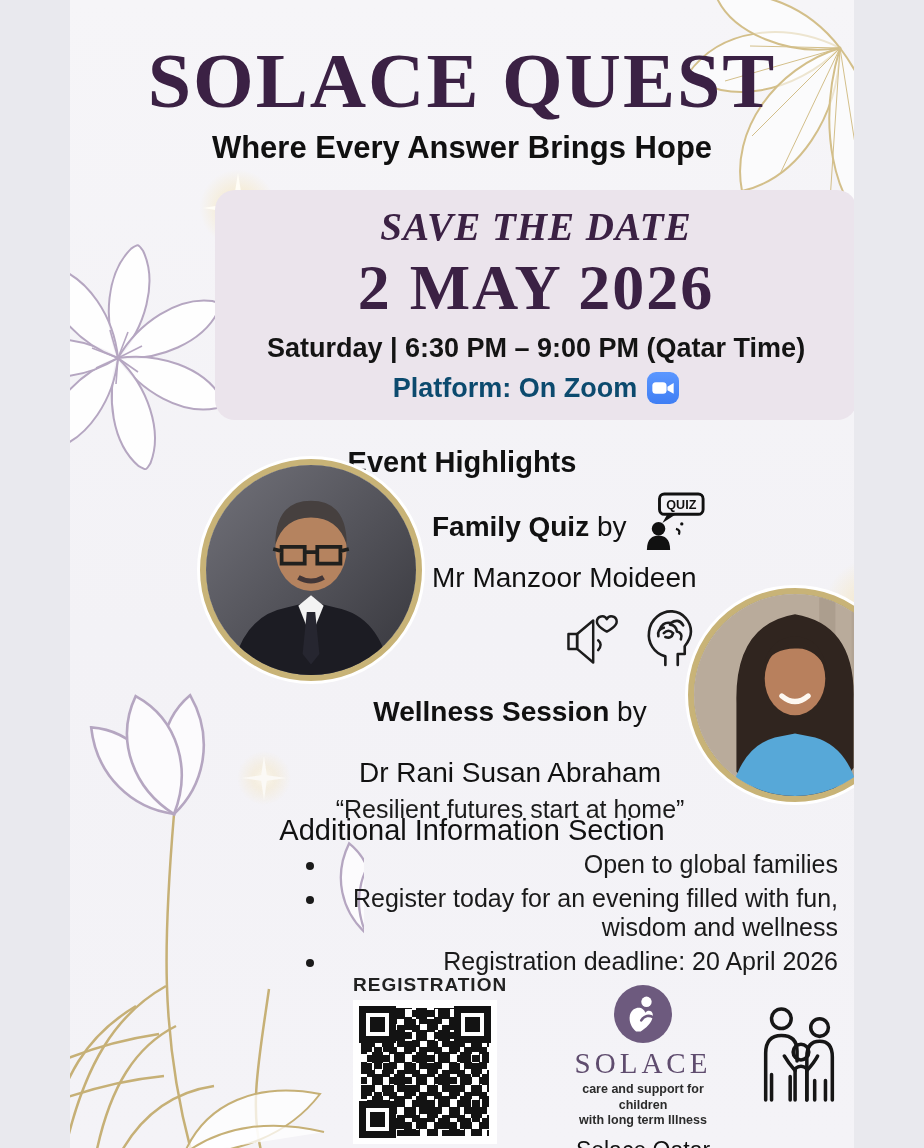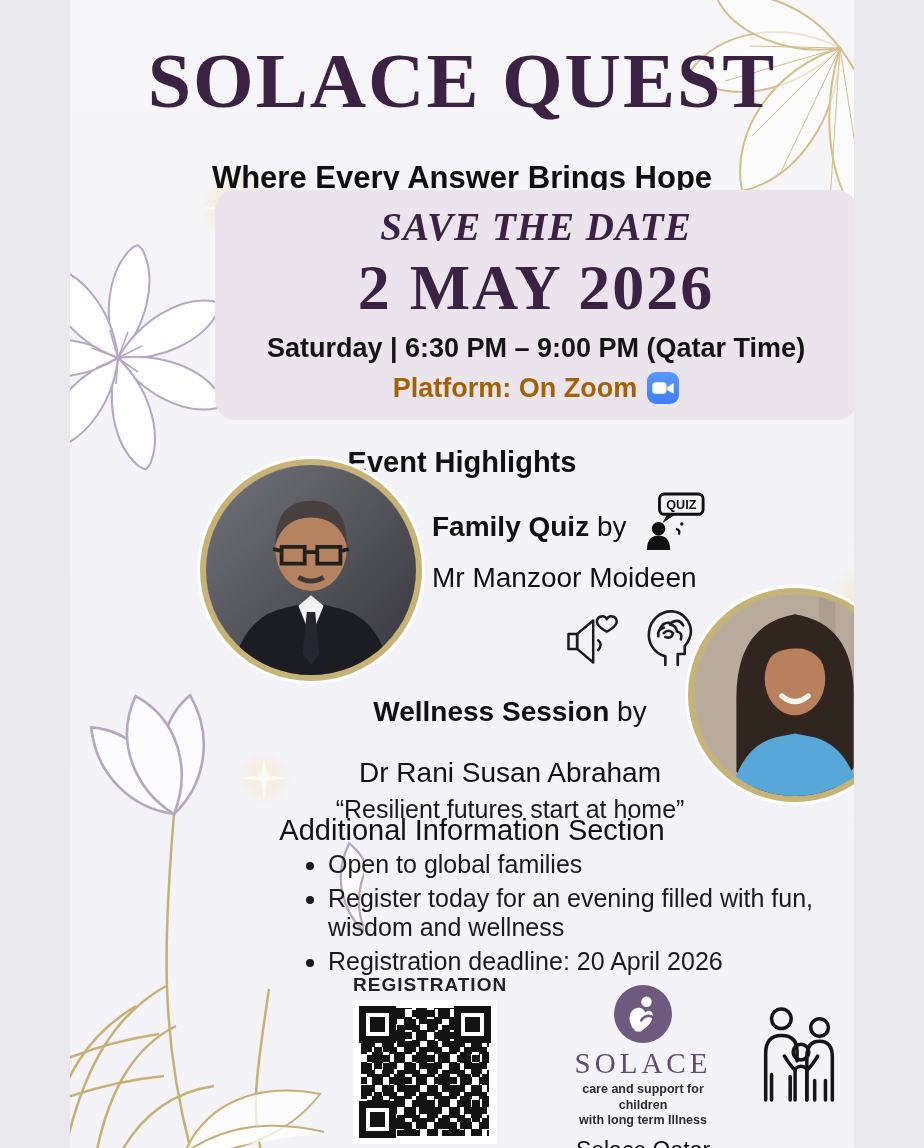--- a/index.html
+++ b/index.html
@@ -15,37 +15,37 @@
   .deco{ position:absolute; pointer-events:none; }
 
   
   .title{
     position:absolute; top:36px; left:0; width:100%; text-align:center;
     font-family:"Liberation Serif", serif; font-size:78px; font-weight:600;
     letter-spacing:2px; color:#3b2144;
   }
   .subtitle{
     position:absolute; top:130px; left:0; width:100%; text-align:center;
-    font-size:31px; font-weight:600; color:#101010;margin-top:30px;
+    font-size:31px; font-weight:600; color:#101010;
   }
   .save-card{
     position:absolute; left:145px; top:190px; width:642px; height:230px;
     background:#ebe4ec; border-radius:20px; text-align:center; padding-top:14px;
   }
   .std-label{
     font-family:"Liberation Serif", serif; font-style:italic; font-weight:700;
     font-size:39px; letter-spacing:1px; color:#3b2144;
   }
   .std-date{
     font-family:"Liberation Serif", serif; font-weight:700; font-size:64px;
     letter-spacing:2px; color:#3b2144; margin-top:2px;
   }
   .std-sched{ font-size:27px; font-weight:600; color:#141414; margin-top:8px; }
   .std-platform{ display:flex; justify-content:center; align-items:center; gap:10px;
-    font-size:27px; font-weight:600; color:#a16207; margin-top:8px; }
+    font-size:27px; font-weight:600; color:#0c4a6e; margin-top:8px; }
   .zoom-badge{ width:32px; height:32px; border-radius:9px;
     background:linear-gradient(180deg,#5b97ff,#3f7ef4); display:inline-block; }
 
   .highlights-heading{
     position:absolute; top:446px; left:0; width:100%; text-align:center;
     font-size:29px; font-weight:600; color:#111;
   }
   .photo-ring{
     position:absolute; border-radius:50%;
     border:6px solid #c8b377;
@@ -70,21 +70,21 @@
 
   .info-heading{
     position:absolute; top:814px; left:0; width:100%; text-align:center;
     font-size:29px; font-weight:500; color:#111;padding-left:20px;
   }
   .info-list{
     position:absolute; left:258px; top:850px; width:510px;
     font-size:25px; font-weight:500; color:#1a1a1a; line-height:1.16;
     list-style:disc;
   }
-  .info-list li{ margin-bottom:5px; }
+  .info-list li{ margin-bottom:5px;text-align:right; }
 
   
   .reg-label{
     position:absolute; left:283px; top:974px; width:144px; text-align:center;
     font-size:19px; font-weight:700; letter-spacing:1px; color:#222;
   }
   .qr{ position:absolute; left:283px; top:1000px; width:144px; height:144px; background:#fff; }
   .qr-pattern{
     position:absolute; inset:8px;
     background:

